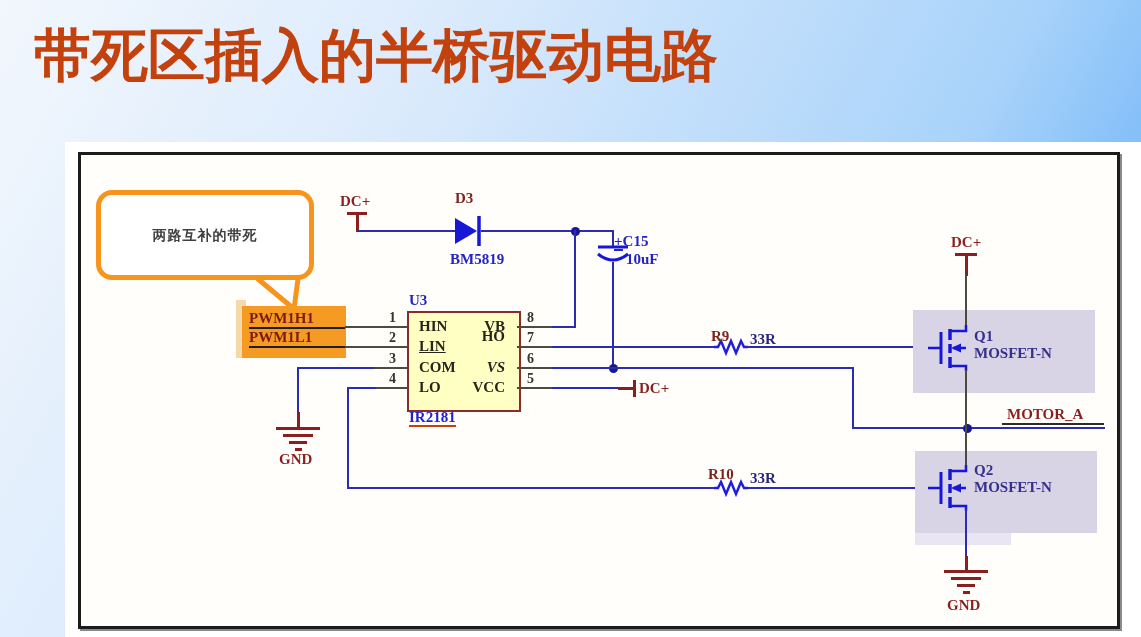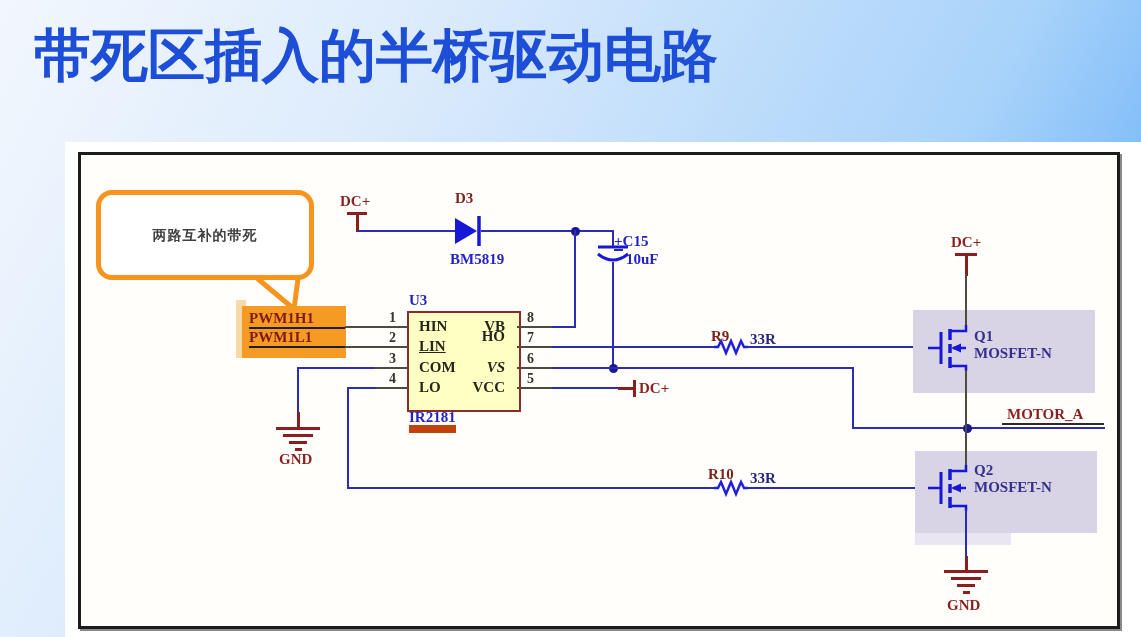--- a/index.html
+++ b/index.html
@@ -4,21 +4,21 @@
 <style>
   html,body{margin:0;padding:0;}
   body{
     width:1141px;height:637px;overflow:hidden;position:relative;
     font-family:"Liberation Sans",sans-serif;
     background:linear-gradient(118deg,#f2f7fd 0%,#dcebfc 30%,#a9d3fa 70%,#4da2f7 100%);
   }
   .abs{position:absolute;}
   
   .slide-title{
-    left:34px;top:18px;font-size:57px;font-weight:bold;color:#1d4ed8;
+    left:34px;top:18px;font-size:57px;font-weight:bold;color:#c2410c;
     letter-spacing:0px;white-space:nowrap;
   }
   
   .image-block{left:65px;top:142px;width:1076px;height:495px;background:#fff;}
   .panel{
     left:78px;top:152px;width:1036px;height:471px;background:#fffefa;
     border:3px solid #1c1c1c;box-shadow:2px 2px 0 #8a8a8a;
   }
   
   .wire{position:absolute;background:#2b2bb4;}
@@ -32,21 +32,21 @@
   .navy{color:#26267e;}
   .qlbl{color:#34308c;}
   .desg{color:#7b241c;}
   .pin-num{position:absolute;font-family:"Liberation Serif",serif;font-weight:bold;
         font-size:14px;color:#38342a;width:16px;line-height:16px;}
   .pin-name{position:absolute;font-family:"Liberation Serif",serif;font-weight:bold;
         font-size:15px;color:#26251c;line-height:17px;}
   
   .chip{left:407px;top:311px;width:110px;height:97px;background:#ffffc4;
         border:2px solid #8c2b2b;}
-  .part-underline{border-bottom:8px solid #c2410c;padding-bottom:0px;}
+  .part-underline{border-bottom:2px solid #c2410c;padding-bottom:0px;}
   
   .callout{
     left:96px;top:190px;width:208px;height:80px;background:#fff;
     border:5px solid #f7941d;border-radius:16px;z-index:5;
     display:flex;flex-direction:column;justify-content:center;align-items:center;
   }
   .callout-line{font-size:14px;color:#3f3f3f;letter-spacing:1px;line-height:30px;
         font-weight:bold;}
   
   .hl-strip{left:236px;top:300px;width:10px;height:58px;background:#f6d9a8;}

